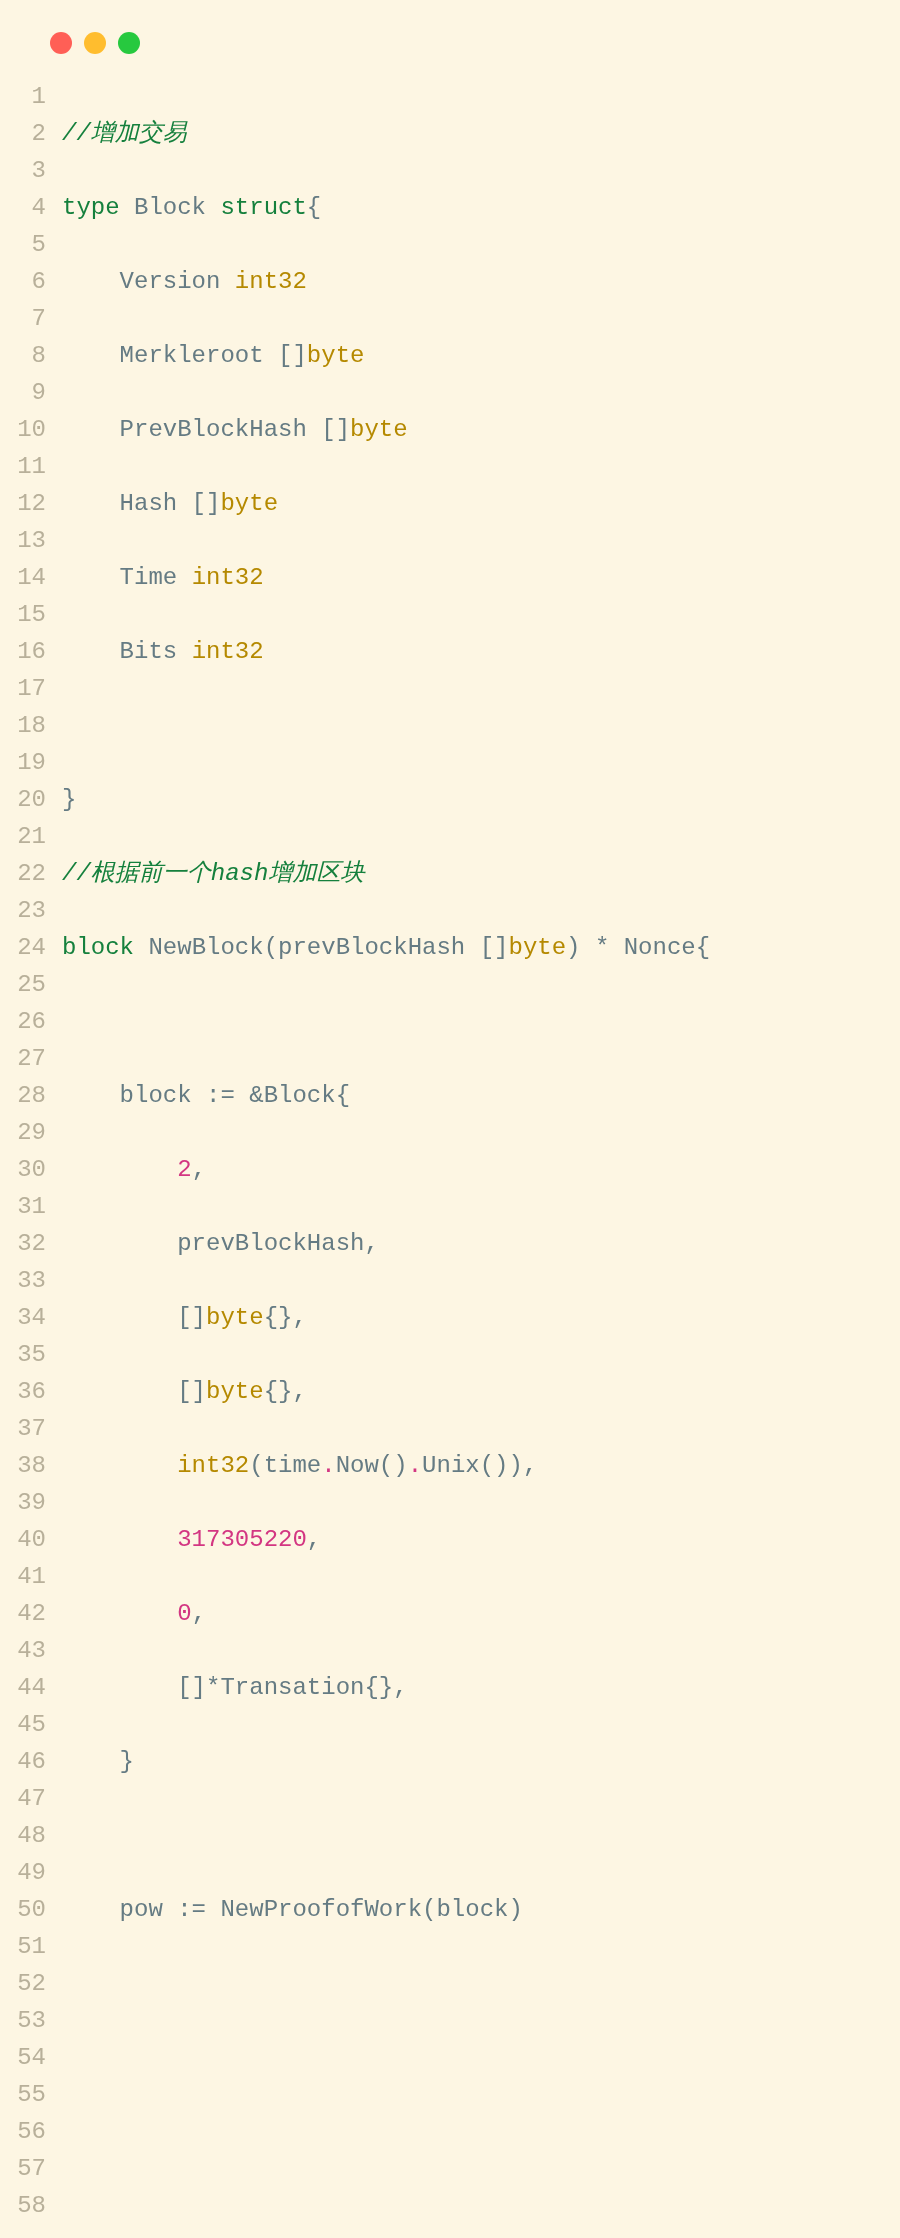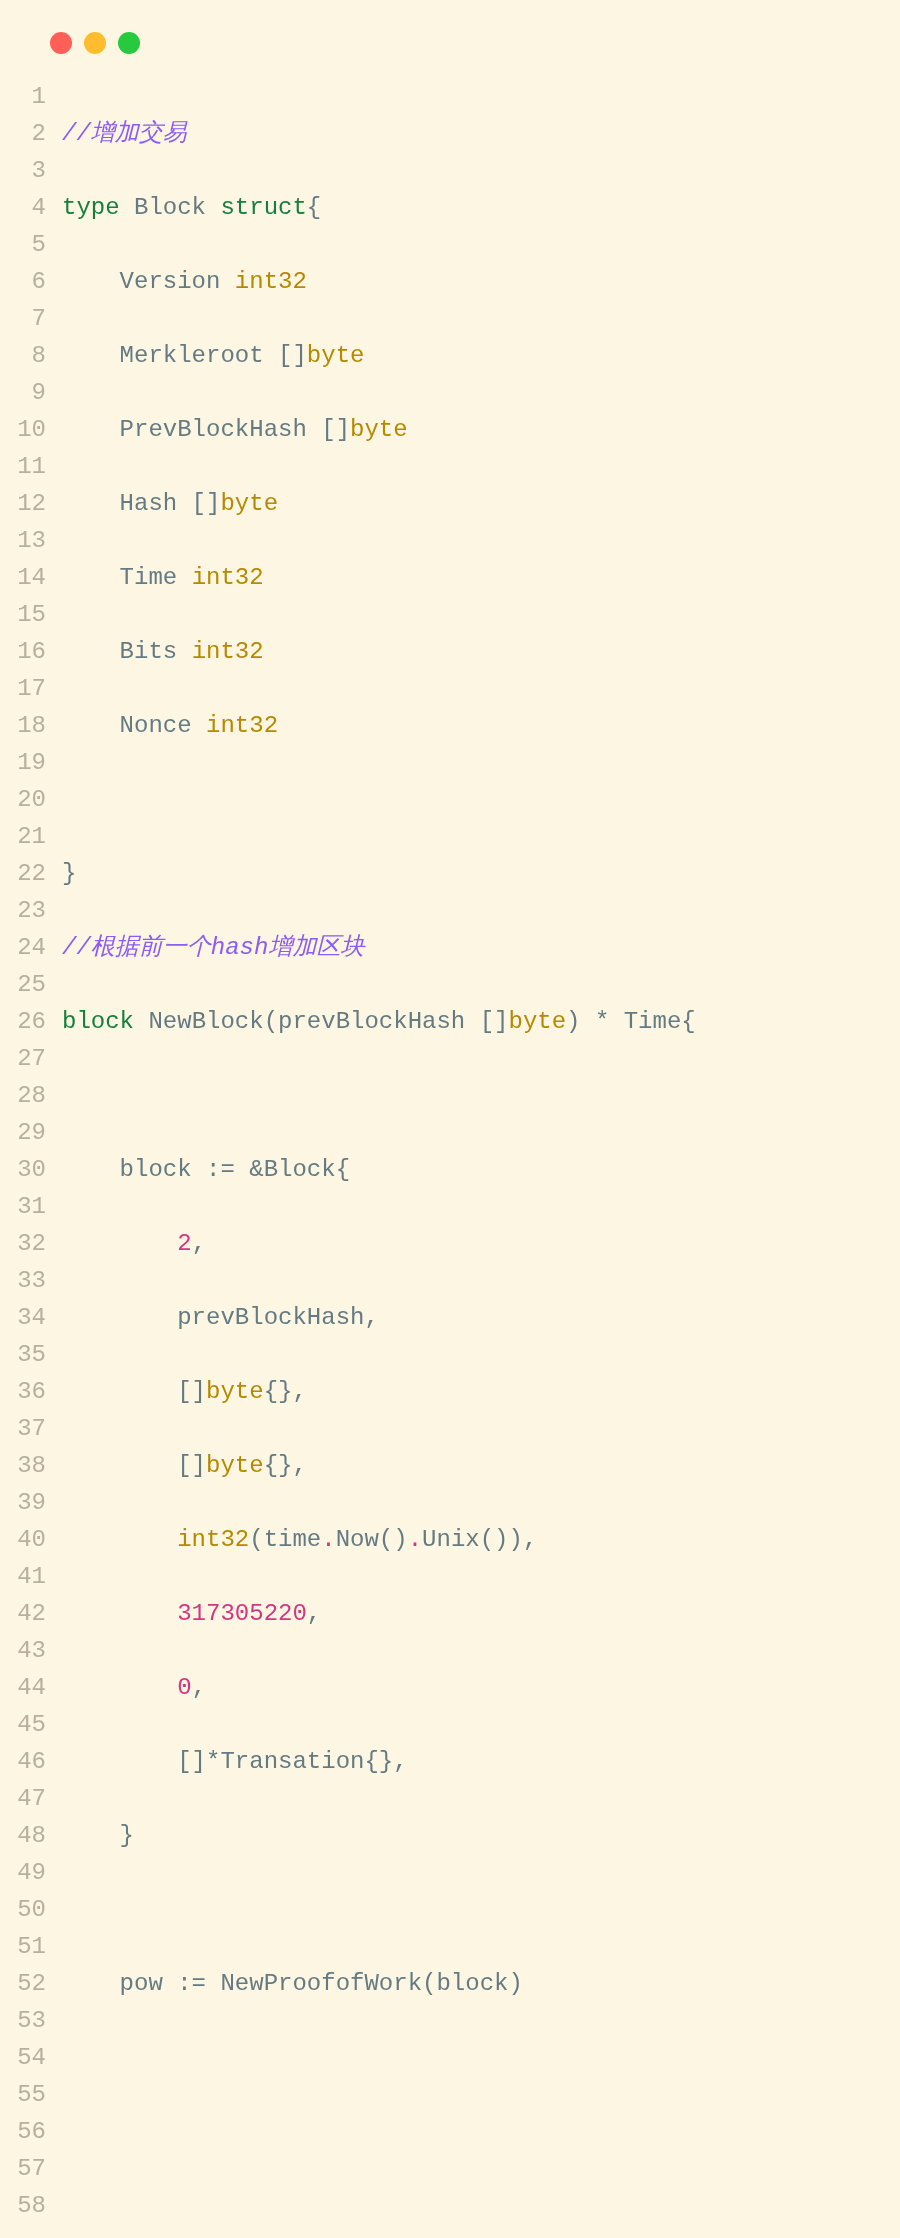--- a/index.html
+++ b/index.html
@@ -38,21 +38,21 @@
     user-select: none;
   }
   .gutter div { height: 37px; }
   .code {
     font-size: 24px;
     line-height: 37px;
     color: #657b83;
     white-space: pre;
   }
   .code-line { height: 37px; }
-  .c-comment { color: #8b5cf6; font-style: italic; }
+  .c-comment { color: #15803d; font-style: italic; }
   .c-keyword { color: #15803d; }
   .c-type    { color: #b58900; }
   .c-number  { color: #d33682; }
   .c-builtin { color: #b58900; }
   .c-dot     { color: #d33682; }
 </style>
 </head>
 <body>
 
 <div class="editor">
@@ -126,25 +126,24 @@
 
     <div class="code">
 <div class="code-line"><span class="c-comment">//增加交易</span></div>
 <div class="code-line"><span class="c-keyword">type</span><span> Block </span><span class="c-keyword">struct</span><span>{</span></div>
 <div class="code-line"><span>    </span><span>Version </span><span class="c-type">int32</span></div>
 <div class="code-line"><span>    </span><span>Merkleroot []</span><span class="c-type">byte</span></div>
 <div class="code-line"><span>    </span><span>PrevBlockHash []</span><span class="c-type">byte</span></div>
 <div class="code-line"><span>    </span><span>Hash []</span><span class="c-type">byte</span></div>
 <div class="code-line"><span>    </span><span>Time </span><span class="c-type">int32</span></div>
 <div class="code-line"><span>    </span><span>Bits </span><span class="c-type">int32</span></div>
-<div class="code-line"><span>    </span><span>Nonce </span><span class="c-type">int32</span></div>
 <div class="code-line"></div>
 <div class="code-line"><span>}</span></div>
 <div class="code-line"><span class="c-comment">//根据前一个hash增加区块</span></div>
-<div class="code-line"><span class="c-keyword">block</span><span> NewBlock(prevBlockHash []</span><span class="c-type">byte</span><span>) * Time{</span></div>
+<div class="code-line"><span class="c-keyword">block</span><span> NewBlock(prevBlockHash []</span><span class="c-type">byte</span><span>) * Nonce{</span></div>
 <div class="code-line"></div>
 <div class="code-line"><span>    </span><span>block := &amp;Block{</span></div>
 <div class="code-line"><span>        </span><span class="c-number">2</span><span>,</span></div>
 <div class="code-line"><span>        </span><span>prevBlockHash,</span></div>
 <div class="code-line"><span>        </span><span>[]</span><span class="c-type">byte</span><span>{},</span></div>
 <div class="code-line"><span>        </span><span>[]</span><span class="c-type">byte</span><span>{},</span></div>
 <div class="code-line"><span>        </span><span class="c-builtin">int32</span><span>(time</span><span class="c-dot">.</span><span>Now()</span><span class="c-dot">.</span><span>Unix()),</span></div>
 <div class="code-line"><span>        </span><span class="c-number">317305220</span><span>,</span></div>
 <div class="code-line"><span>        </span><span class="c-number">0</span><span>,</span></div>
 <div class="code-line"><span>        </span><span>[]*Transation{},</span></div>

